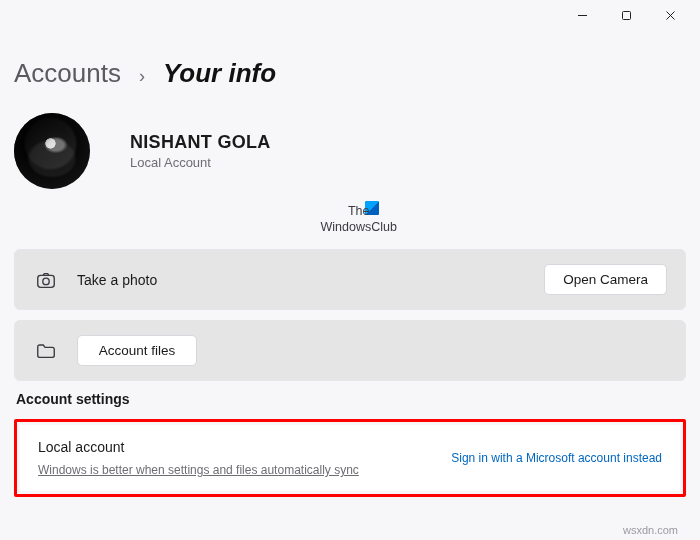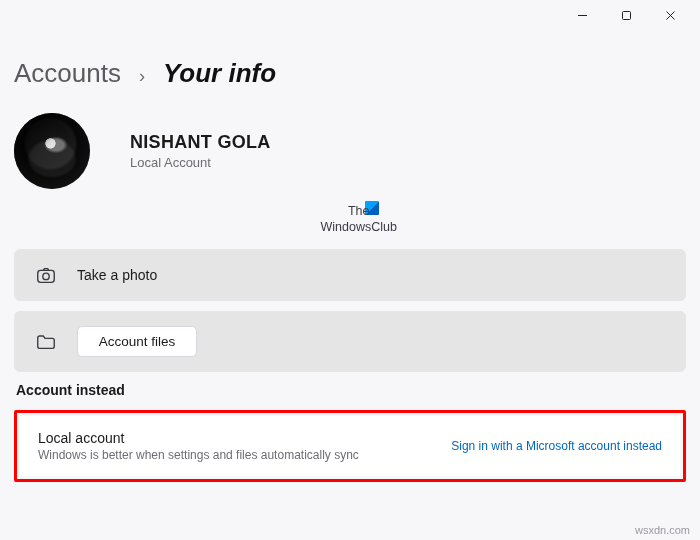--- a/index.html
+++ b/index.html
@@ -101,25 +101,25 @@
   }
   .account-card {
     background: #ffffff;
     padding: 14px 18px;
     display: flex;
     align-items: center;
     gap: 12px;
   }
   .acct-left { flex: 1; }
   .acct-title { font-size: 14px; color: #1a1a1a; }
-  .acct-desc { font-size: 12px; color: #6d6d74; margin-top: 2px; }
+  .acct-desc { font-size: 12px; color: #6d6d74; margin-top: 8px; text-decoration: underline; }
   .acct-link { font-size: 12px; color: #0067c0; cursor: pointer; }
   .footer-credit {
     position: absolute;
-    right: 10px; bottom: 4px;
+    right: 22px; bottom: 4px;
     font-size: 11px; color: #9a9aa2;
   }
   svg { display:block; }
 </style>
 </head>
 <body>
 
 <div class="titlebar">
   <div class="wbtn">
     <svg width="11" height="11" viewBox="0 0 11 11">
@@ -165,32 +165,33 @@
 
   <div class="card">
     <div class="icon">
       <svg width="22" height="22" viewBox="0 0 24 24" fill="none" stroke="#3a3a40" stroke-width="1.5">
         <rect x="3" y="7" width="18" height="13" rx="3"></rect>
         <circle cx="12" cy="13.5" r="3.5"></circle>
         <path d="M9 7l1.2-2h3.6L15 7"></path>
       </svg>
     </div>
     <div class="label">Take a photo</div>
+    <button class="action-btn">Open Camera</button>
   </div>
 
   <div class="card">
     <div class="icon">
       <svg width="22" height="22" viewBox="0 0 24 24" fill="none" stroke="#3a3a40" stroke-width="1.5">
         <path d="M3 7.5a2 2 0 0 1 2-2h4l2 2.5h8a2 2 0 0 1 2 2V17a2 2 0 0 1-2 2H5a2 2 0 0 1-2-2V7.5z"></path>
       </svg>
     </div>
     <button class="action-btn">Account files</button>
   </div>
 
-  <div class="section-title">Account instead</div>
+  <div class="section-title">Account settings</div>
 
   <div class="highlight-box">
     <div class="account-card">
       <div class="acct-left">
         <div class="acct-title">Local account</div>
         <div class="acct-desc">Windows is better when settings and files automatically sync</div>
       </div>
       <div class="acct-link">Sign in with a Microsoft account instead</div>
     </div>
   </div>

